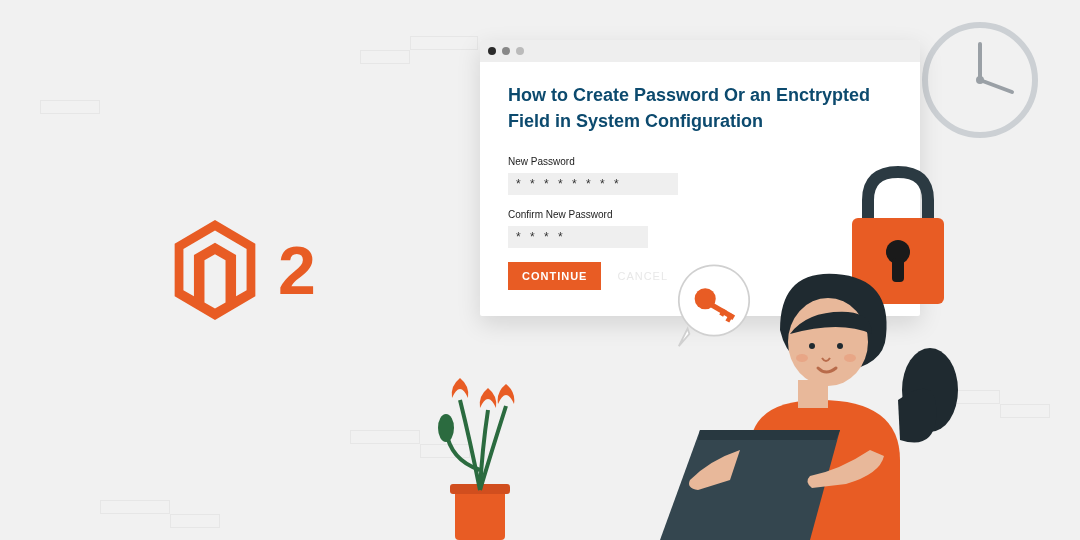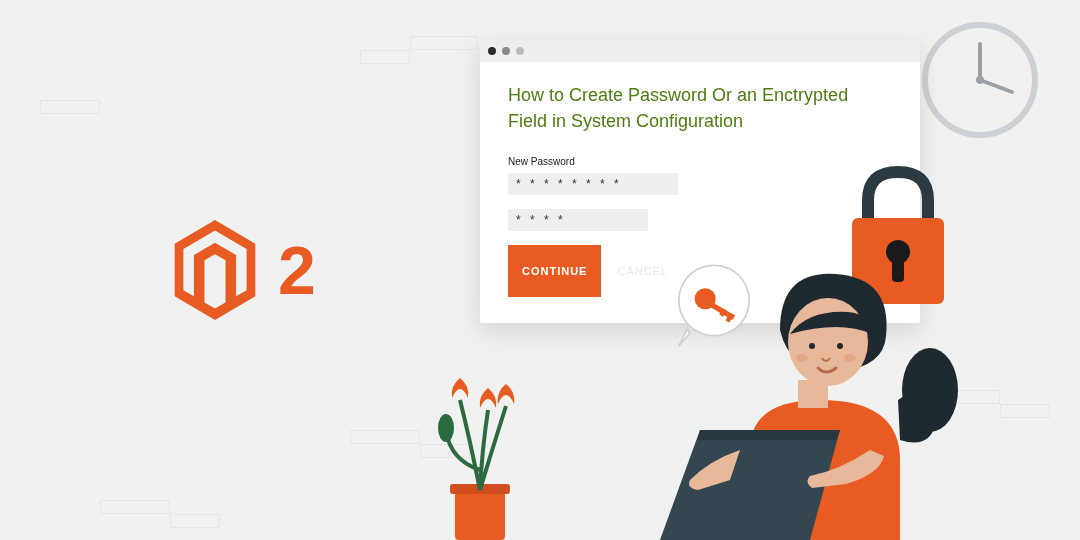--- a/index.html
+++ b/index.html
@@ -7,26 +7,26 @@
 .brick{position:absolute;border:1px solid #e6e6e6;background:transparent}
 .logo{position:absolute;left:170px;top:220px;display:flex;align-items:center;gap:18px}
 .logo svg{width:90px;height:100px}
 .logo-text{font-size:68px;font-weight:700;color:#e85c24}
 .clock{position:absolute;right:40px;top:20px;width:120px;height:120px}
 .window{position:absolute;left:480px;top:40px;width:440px;background:#fff;box-shadow:0 8px 24px rgba(0,0,0,.12);border-radius:2px}
 .titlebar{height:22px;background:#eee;display:flex;align-items:center;padding:0 8px;gap:6px;border-top-left-radius:2px;border-top-right-radius:2px}
 .dot{width:8px;height:8px;border-radius:50%}
 .d1{background:#2b2b2b}.d2{background:#888}.d3{background:#bbb}
 .content{padding:20px 28px 26px}
-.heading{color:#4d7c0f;font-size:18px;font-weight:400;line-height:1.45;margin-bottom:22px}
+.heading{color:#0c4a6e;font-size:18px;font-weight:700;line-height:1.45;margin-bottom:22px}
 .field-label{font-size:10px;color:#222;margin-bottom:6px}
 .field-input{width:170px;height:22px;background:#efefef;border:none;padding:0 8px;font-size:12px;letter-spacing:3px;color:#333;margin-bottom:14px;display:block}
 .field-input.w2{width:140px}
 .btns{display:flex;gap:16px;align-items:center;margin-top:4px}
-.continue{background:#e85c24;color:#fff;border:none;font-size:11px;font-weight:700;letter-spacing:1px;padding:20px 14px;cursor:pointer}
+.continue{background:#e85c24;color:#fff;border:none;font-size:11px;font-weight:700;letter-spacing:1px;padding:8px 14px;cursor:pointer}
 .cancel{background:none;border:none;color:#e8e8e8;font-size:11px;letter-spacing:1px}
 .padlock{position:absolute;right:-38px;top:120px;width:120px;height:150px}
 .speech{position:absolute;left:670px;top:260px;width:88px;height:88px}
 .person{position:absolute;right:120px;bottom:0;width:320px;height:290px}
 .plant{position:absolute;left:410px;bottom:0;width:140px;height:190px}
 </style>
 </head>
 <body>
 
 <div class="brick" style="left:40px;top:100px;width:60px;height:14px"></div>
@@ -58,20 +58,21 @@
 <div class="window">
 <div class="titlebar">
 <span class="dot d1"></span>
 <span class="dot d2"></span>
 <span class="dot d3"></span>
 </div>
 <div class="content">
 <div class="heading">How to Create Password Or an Enctrypted Field in System Configuration</div>
 <div class="field-label">New Password</div>
 <input class="field-input" value="* * * * * * * *" style="">
+<div class="field-label">Confirm New Password</div>
 <input class="field-input w2" value="* * * *" style="">
 <div class="btns">
 <button class="continue">CONTINUE</button>
 <button class="cancel">CANCEL</button>
 </div>
 </div>
 <div class="padlock">
 <svg viewBox="0 0 120 150">
 <path d="M30 60 L30 40 Q30 12 60 12 Q90 12 90 40 L90 60" fill="none" stroke="#2b3a42" stroke-width="12" stroke-linecap="round"></path>
 <rect x="14" y="58" width="92" height="86" rx="6" fill="#e85c24"></rect>

